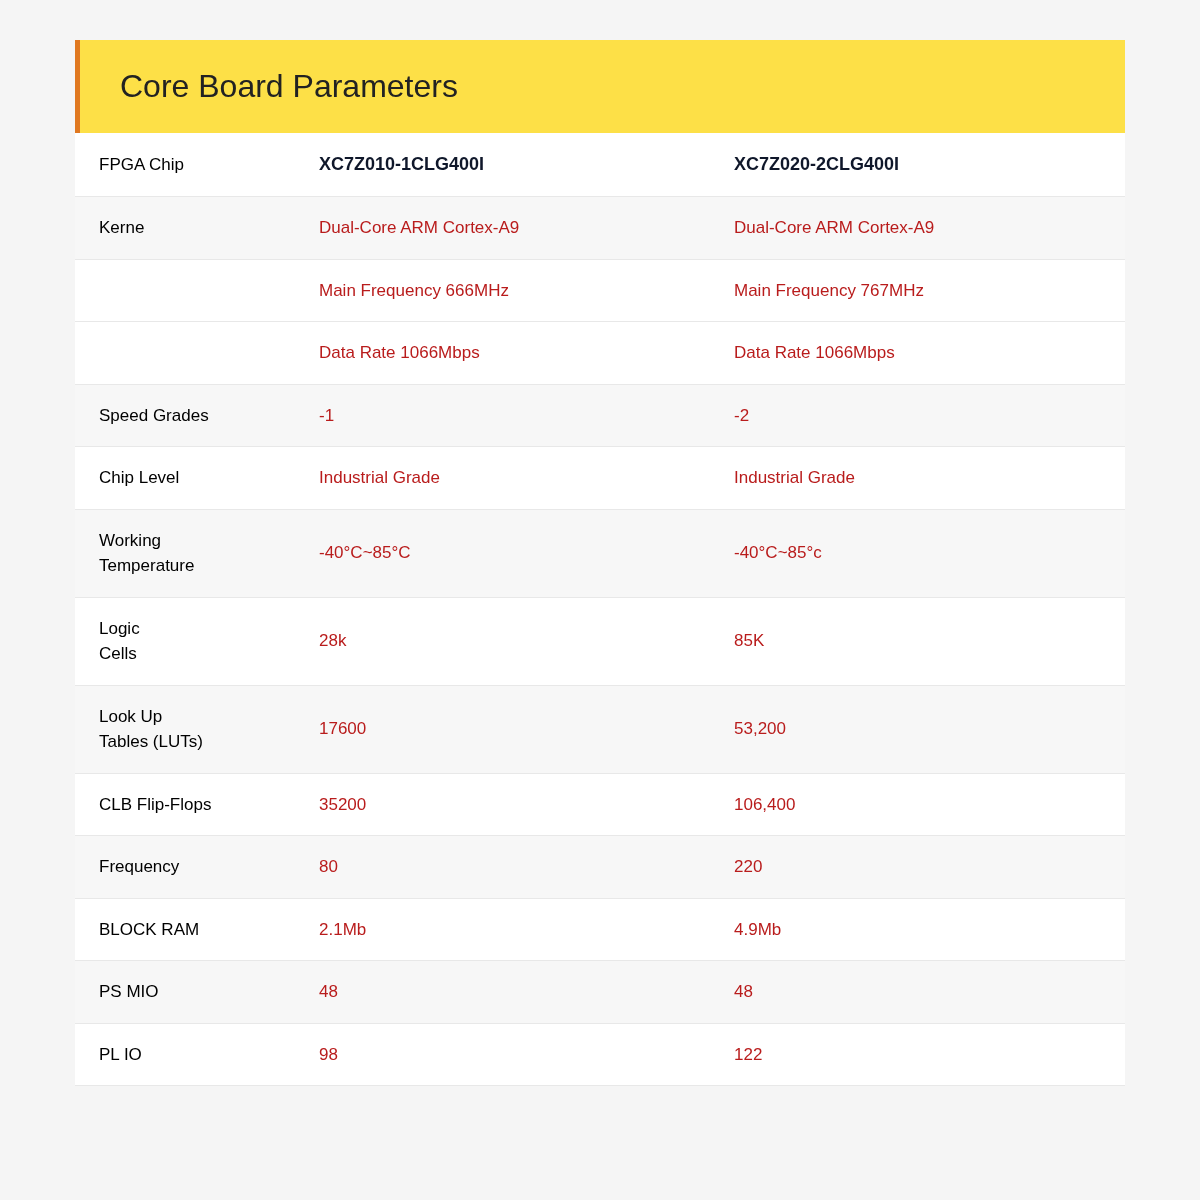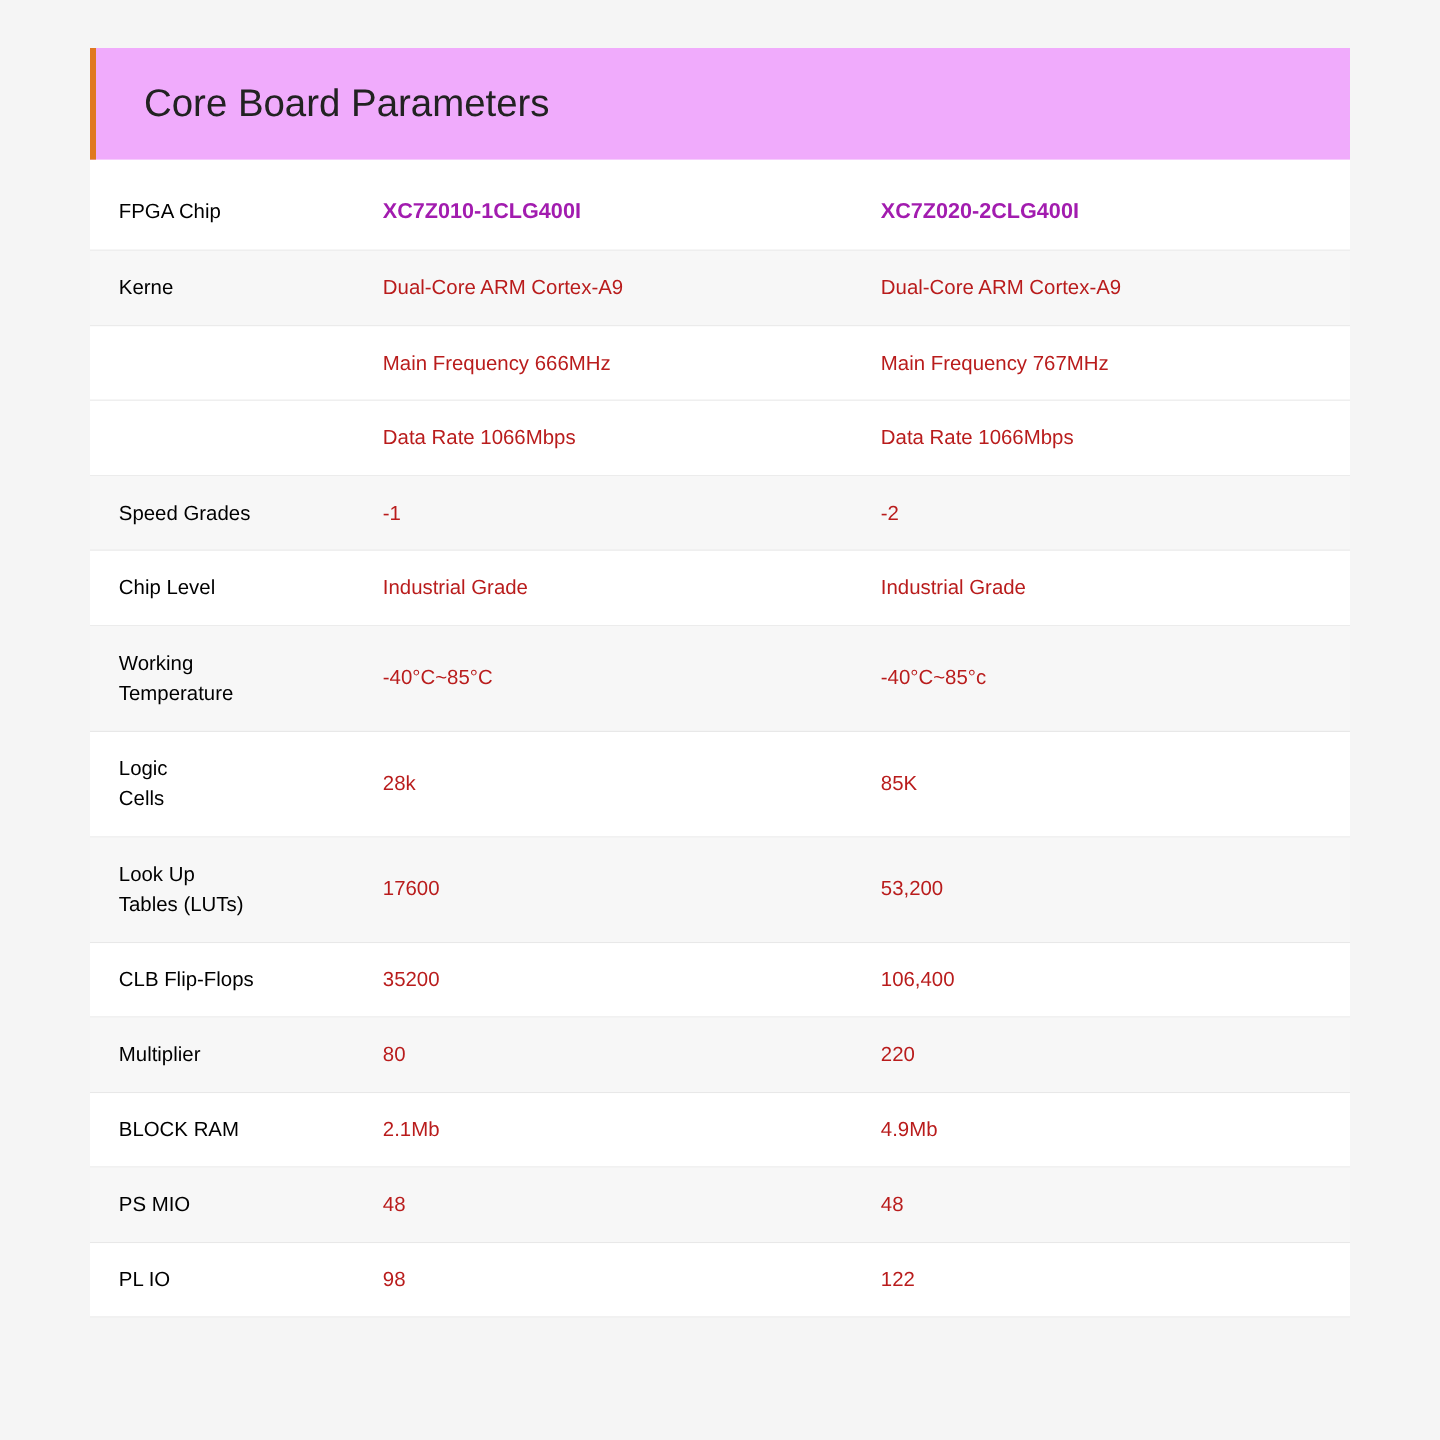--- a/index.html
+++ b/index.html
@@ -12,26 +12,26 @@
       justify-content: center;
       align-items: flex-start;
       padding: 40px 60px;
     }
     .container {
       width: 100%;
       max-width: 1050px;
       background: #fff;
     }
     .header-section {
-      background: #f0abfc;
+      background: #fde047;
       padding: 28px 30px;
       display: flex;
       align-items: center;
       border-left: 5px solid #e07820;
-      margin-bottom: 12px;
+      margin-bottom: 0;
     }
     .header-title {
       font-size: 32px;
       font-weight: 400;
       color: #222;
       margin-left: 10px;
     }
     .table-wrapper {
       width: 100%;
     }
@@ -57,21 +57,21 @@
     .cell.label {
       font-weight: 400;
       color: #000000;
     }
     .cell.value {
       color: #b91c1c;
     }
     .cell.col-header {
       font-weight: 600;
       font-size: 18px;
-      color: #a21caf;
+      color: #0f172a;
     }
   </style>
 </head>
 <body>
 
 <div class="container">
   <div class="header-section">
     <h1 class="header-title">Core Board Parameters</h1>
   </div>
   <div class="table-wrapper" id="table-body">
@@ -122,21 +122,21 @@
 Tables (LUTs)</div>
         <div class="cell value">17600</div>
         <div class="cell value">53,200</div>
       </div>
       <div class="table-row white">
         <div class="cell label" style="white-space: pre-line;">CLB Flip-Flops</div>
         <div class="cell value">35200</div>
         <div class="cell value">106,400</div>
       </div>
       <div class="table-row shaded">
-        <div class="cell label" style="white-space: pre-line;">Multiplier</div>
+        <div class="cell label" style="white-space: pre-line;">Frequency</div>
         <div class="cell value">80</div>
         <div class="cell value">220</div>
       </div>
       <div class="table-row white">
         <div class="cell label" style="white-space: pre-line;">BLOCK RAM</div>
         <div class="cell value">2.1Mb</div>
         <div class="cell value">4.9Mb</div>
       </div>
       <div class="table-row shaded">
         <div class="cell label" style="white-space: pre-line;">PS MIO</div>

